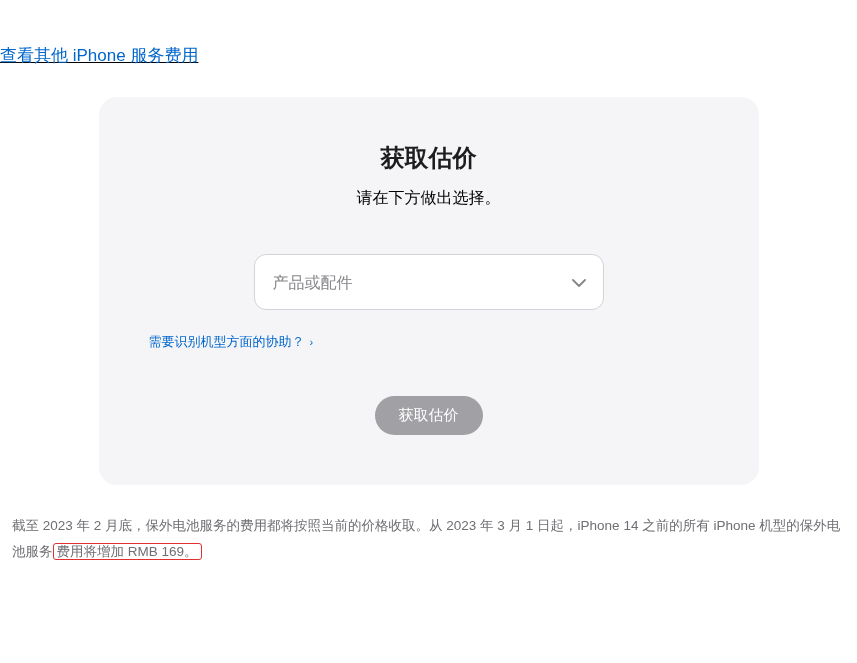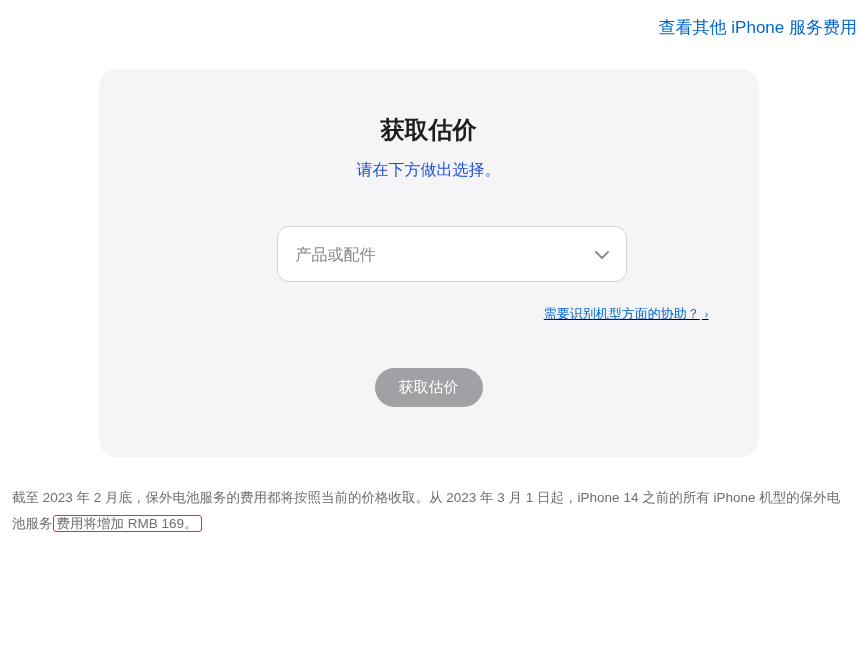--- a/index.html
+++ b/index.html
@@ -8,22 +8,23 @@
       box-sizing: border-box;
     }
     body {
       font-family: -apple-system, BlinkMacSystemFont, "SF Pro Text", "Helvetica Neue", Arial, sans-serif;
       background: #ffffff;
       width: 857px;
       height: 663px;
       overflow: hidden;
     }
     .top-link {
-      text-align: right;
-      padding: 16px 0 30px 0;
+      text-align: left;
+      padding: 44px 0 30px 0;
+      text-decoration: underline;
     }
     .top-link a {
       color: #0066cc;
       text-decoration: none;
       font-size: 17px;
     }
     .card {
       width: 660px;
       margin: 0 auto;
       background: #f5f5f7;
@@ -33,31 +34,30 @@
     .card-title {
       text-align: center;
       font-size: 24px;
       font-weight: 600;
       color: #1d1d1f;
       margin-bottom: 14px;
     }
     .card-subtitle {
       text-align: center;
       font-size: 16px;
-      color: #1d4ed8;
+      color: #000000;
       margin-bottom: 45px;
     }
     .select-group {
       width: 350px;
       margin: 0 auto 22px auto;
     }
     .select-wrapper {
       position: relative;
       width: 100%;
-      margin-left: 23px;
     }
     .select-field {
       width: 100%;
       height: 56px;
       padding: 0 45px 0 18px;
       background: #ffffff;
       border: 1px solid #d2d2d7;
       border-radius: 12px;
       font-size: 16px;
       color: #86868b;
@@ -69,24 +69,23 @@
     }
     .chevron {
       position: absolute;
       right: 18px;
       top: 50%;
       transform: translateY(-50%);
       pointer-events: none;
       color: #86868b;
     }
     .help-link {
-      text-align: right;
+      text-align: left;
       margin-top: 18px;
       margin-bottom: 45px;
-      text-decoration: underline;
     }
     .help-link a {
       color: #0066cc;
       text-decoration: none;
       font-size: 13px;
     }
     .help-link .arrow {
       color: #0066cc;
       font-size: 11px;
       margin-left: 2px;

